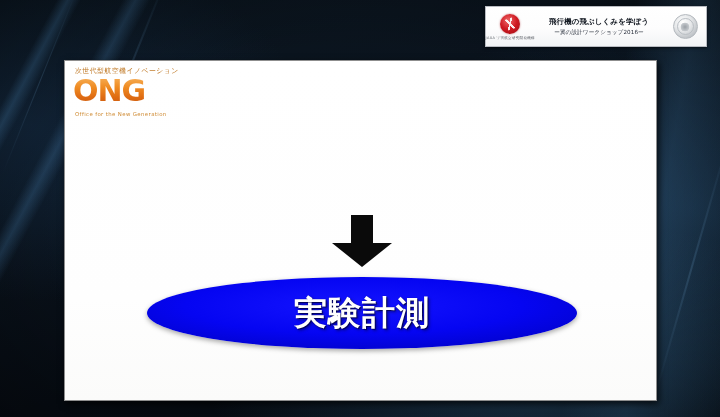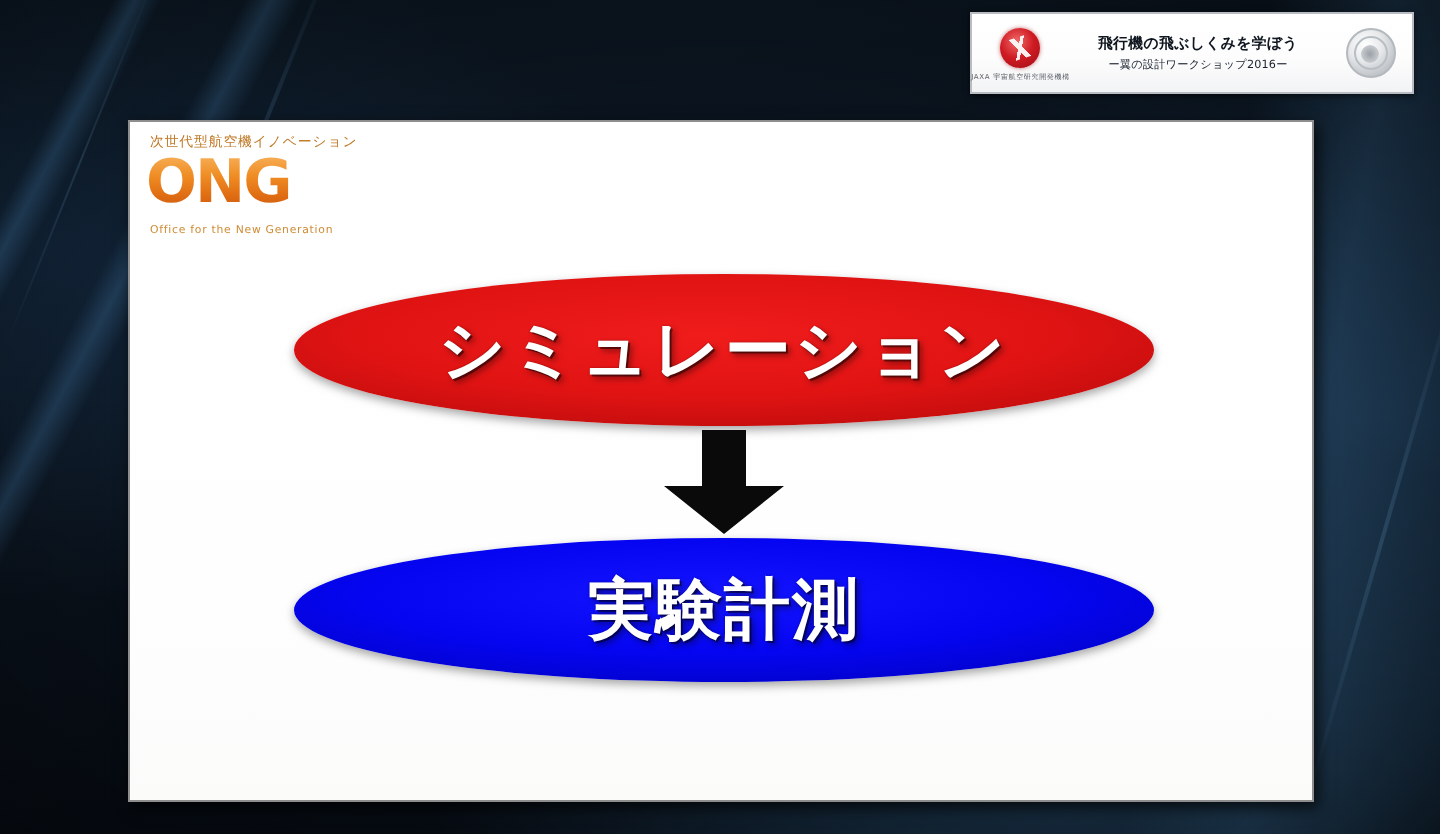--- a/index.html
+++ b/index.html
@@ -118,21 +118,21 @@
     position:absolute; border-radius:50%;
     display:flex; align-items:center; justify-content:center;
     text-align:center; white-space:nowrap;
   }
   #ell-sim{
     left:82px; top:76px; width:430px; height:76px;
     background:radial-gradient(ellipse 78% 78% at 48% 40%, #f01c1c 0%, #e01313 52%, #c40d0d 82%, #a40a0a 100%);
     box-shadow:0 2px 5px rgba(0,0,0,0.35);
   }
   #ell-exp{
-    left:82px; top:208px; width:430px; height:72px;
+    left:82px; top:216px; width:430px; height:72px;
     background:radial-gradient(ellipse 78% 78% at 48% 40%, #1414ff 0%, #0505f2 50%, #0202cf 82%, #0101a8 100%);
     box-shadow:0 2px 5px rgba(0,0,0,0.35);
   }
   .ell .lbl{
     color:#ffffff; font-weight:bold; font-size:33px; line-height:36px;
     letter-spacing:2px;
     text-shadow:
       1px 1px 0 rgba(0,0,0,0.45),
       2px 2px 3px rgba(0,0,0,0.40),
       0 0 1px rgba(0,0,0,0.35);
@@ -176,23 +176,20 @@
 
 <div id="slide">
 
   <div id="ong">
     <div class="tagtop">次世代型航空機イノベーション</div>
     <div class="letters">ONG</div>
     <div class="tagbot">Office for the New Generation</div>
   </div>
 
 
-  <div class="ell" id="ell-sim">
-    <span class="lbl">シミュレーション</span>
-  </div>
 
   <div id="arrow">
     <div class="shaft"></div>
     <div class="head"></div>
   </div>
 
   <div class="ell" id="ell-exp">
     <span class="lbl">実験計測</span>
   </div>
 

